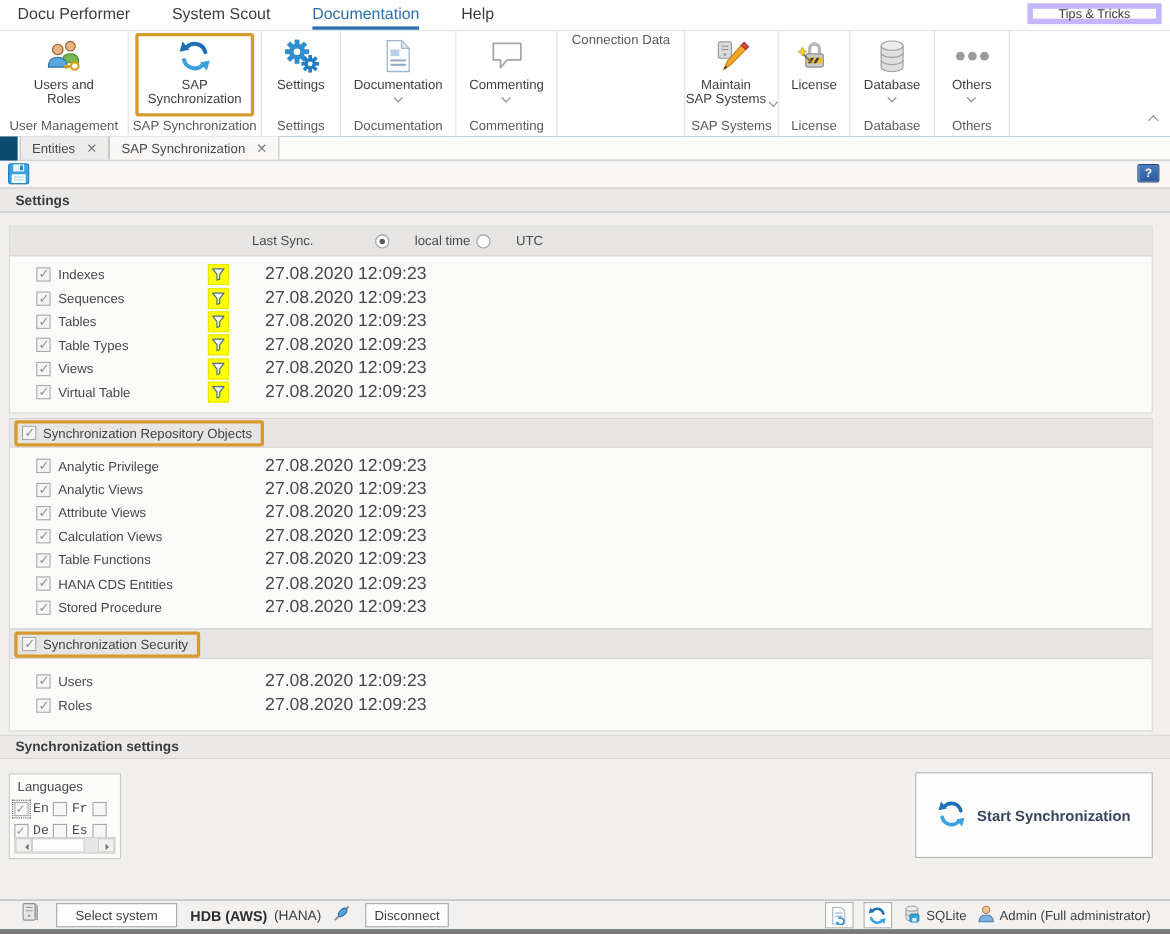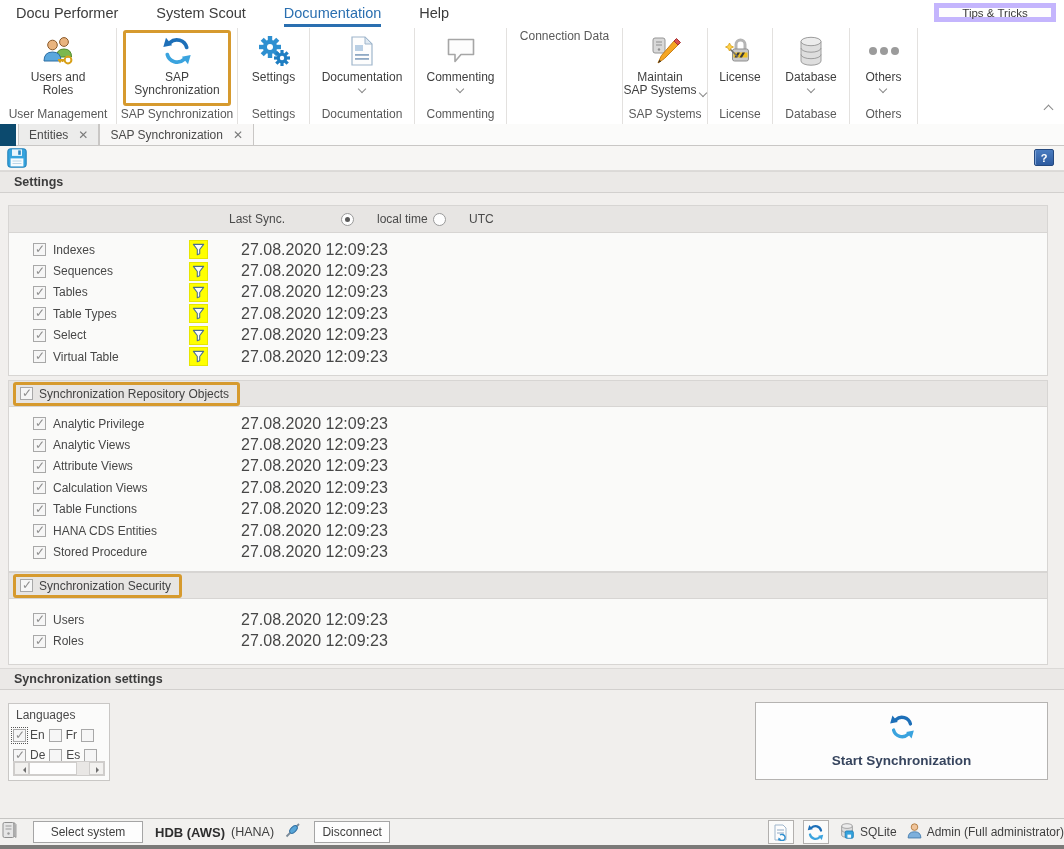--- a/index.html
+++ b/index.html
@@ -83,40 +83,40 @@
   .cb.focus { outline:1px dotted #555; outline-offset:1px; }
   .row-label { font-size:12px; color:#474747; }
   .filter-btn { width:19px; height:19px; background:#ffff00; border:1px solid #e6e600; display:flex;
                 align-items:center; justify-content:center; cursor:pointer; }
   .timestamp { font-size:16px; color:#474747; }
 
   
   .lang-panel { position:absolute; left:8px; top:510px; width:102px; height:78px; background:#fbfbfa;
                 border:1px solid #c9c7c5; overflow:hidden; }
   .lang-title { font-size:12px; color:#4a4a4a; padding:4px 0 3px 7px; }
-  .lang-row { display:flex; align-items:center; gap:4px; padding-left:4px; height:20px; }
+  .lang-row { display:flex; align-items:center; gap:4px; padding-left:4px; height:20px;font-family:Liberation Mono, monospace; }
   .lang-item { display:flex; align-items:center; gap:4px; font-size:12px; color:#4a4a4a; }
   .lang-scroll { position:absolute; left:4px; right:4px; bottom:4px; height:15px; border:1px solid #cfcdcb;
                  background:#e9e7e5; display:flex; }
   .scroll-btn { width:15px; height:100%; background:#f2f1ef; border:1px solid #cfcdcb; position:relative; cursor:pointer; }
   .scroll-btn.left::after { content:""; position:absolute; left:5px; top:4px; border:3.5px solid transparent;
                  border-right-color:#6f6f6f; }
   .scroll-btn.right { margin-left:auto; }
   .scroll-btn.right::after { content:""; position:absolute; left:6px; top:4px; border:3.5px solid transparent;
                  border-left-color:#6f6f6f; }
   .scroll-thumb { width:48px; height:100%; background:#fdfdfd; border:1px solid #cfcdcb; cursor:pointer; }
 
-  .start-btn { position:absolute; right:16px; top:509px; width:293px; height:78px; background:#fdfdfd;
+  .start-btn { position:absolute; right:16px; top:509px; width:216px; height:78px; background:#fdfdfd;
                border:1px solid #b5b3b1; display:flex; align-items:center; justify-content:center; gap:10px;
-               cursor:pointer;flex-direction:column; }
+               cursor:pointer; }
   .start-label { font-size:13.5px; font-weight:bold; color:#37455e; }
 
   
   .statusbar { position:absolute; left:0; top:818px; width:100%; height:27px; background:#f2f1ef;
-               border-top:1px solid #c6c5c3; display:flex; align-items:center; padding:0 0; }
+               border-top:1px solid #c6c5c3; display:flex; align-items:center; padding:0 18px; }
   .sb-btn { height:22px; background:#fdfdfd; border:1px solid #a5a5a5; font-size:12px; color:#3f3f3f;
             display:flex; align-items:center; justify-content:center; padding:0 14px; cursor:pointer; }
   .sb-sysname { font-size:13px; font-weight:bold; color:#2e2e2e; margin-left:12px; }
   .sb-systype { font-size:12.5px; color:#3f3f3f; margin-left:6px; }
   .sb-right { margin-left:auto; display:flex; align-items:center; gap:9px; }
   .sb-iconbtn { width:26px; height:24px; background:#fbfbfa; border:1px solid #b2b0ae; display:flex;
                 align-items:center; justify-content:center; cursor:pointer; }
   .sb-group { display:flex; align-items:center; gap:4px; font-size:12px; color:#3f3f3f; }
   .win-bottom { position:absolute; left:0; bottom:0; width:100%; height:4px; background:#7b7a78; }
 </style>
@@ -377,21 +377,21 @@
           <span class="row-label">Table Types</span>
           <span class="filter-btn">
               <svg width="13" height="13" viewBox="0 0 14 14">
                 <path d="M1.5 1.5 h11 l-4.2 5.5 v4.6 l-2.6 1 v-5.6 z" fill="#fdfdfd" stroke="#4a6f93" stroke-width="1.2" stroke-linejoin="round"></path>
               </svg>
             </span>
           <span class="timestamp">27.08.2020 12:09:23</span>
         </div>
         <div class="row">
           <span class="cb checked"></span>
-          <span class="row-label">Select</span>
+          <span class="row-label">Views</span>
           <span class="filter-btn">
               <svg width="13" height="13" viewBox="0 0 14 14">
                 <path d="M1.5 1.5 h11 l-4.2 5.5 v4.6 l-2.6 1 v-5.6 z" fill="#fdfdfd" stroke="#4a6f93" stroke-width="1.2" stroke-linejoin="round"></path>
               </svg>
             </span>
           <span class="timestamp">27.08.2020 12:09:23</span>
         </div>
         <div class="row">
           <span class="cb checked"></span>
           <span class="row-label">Virtual Table</span>

